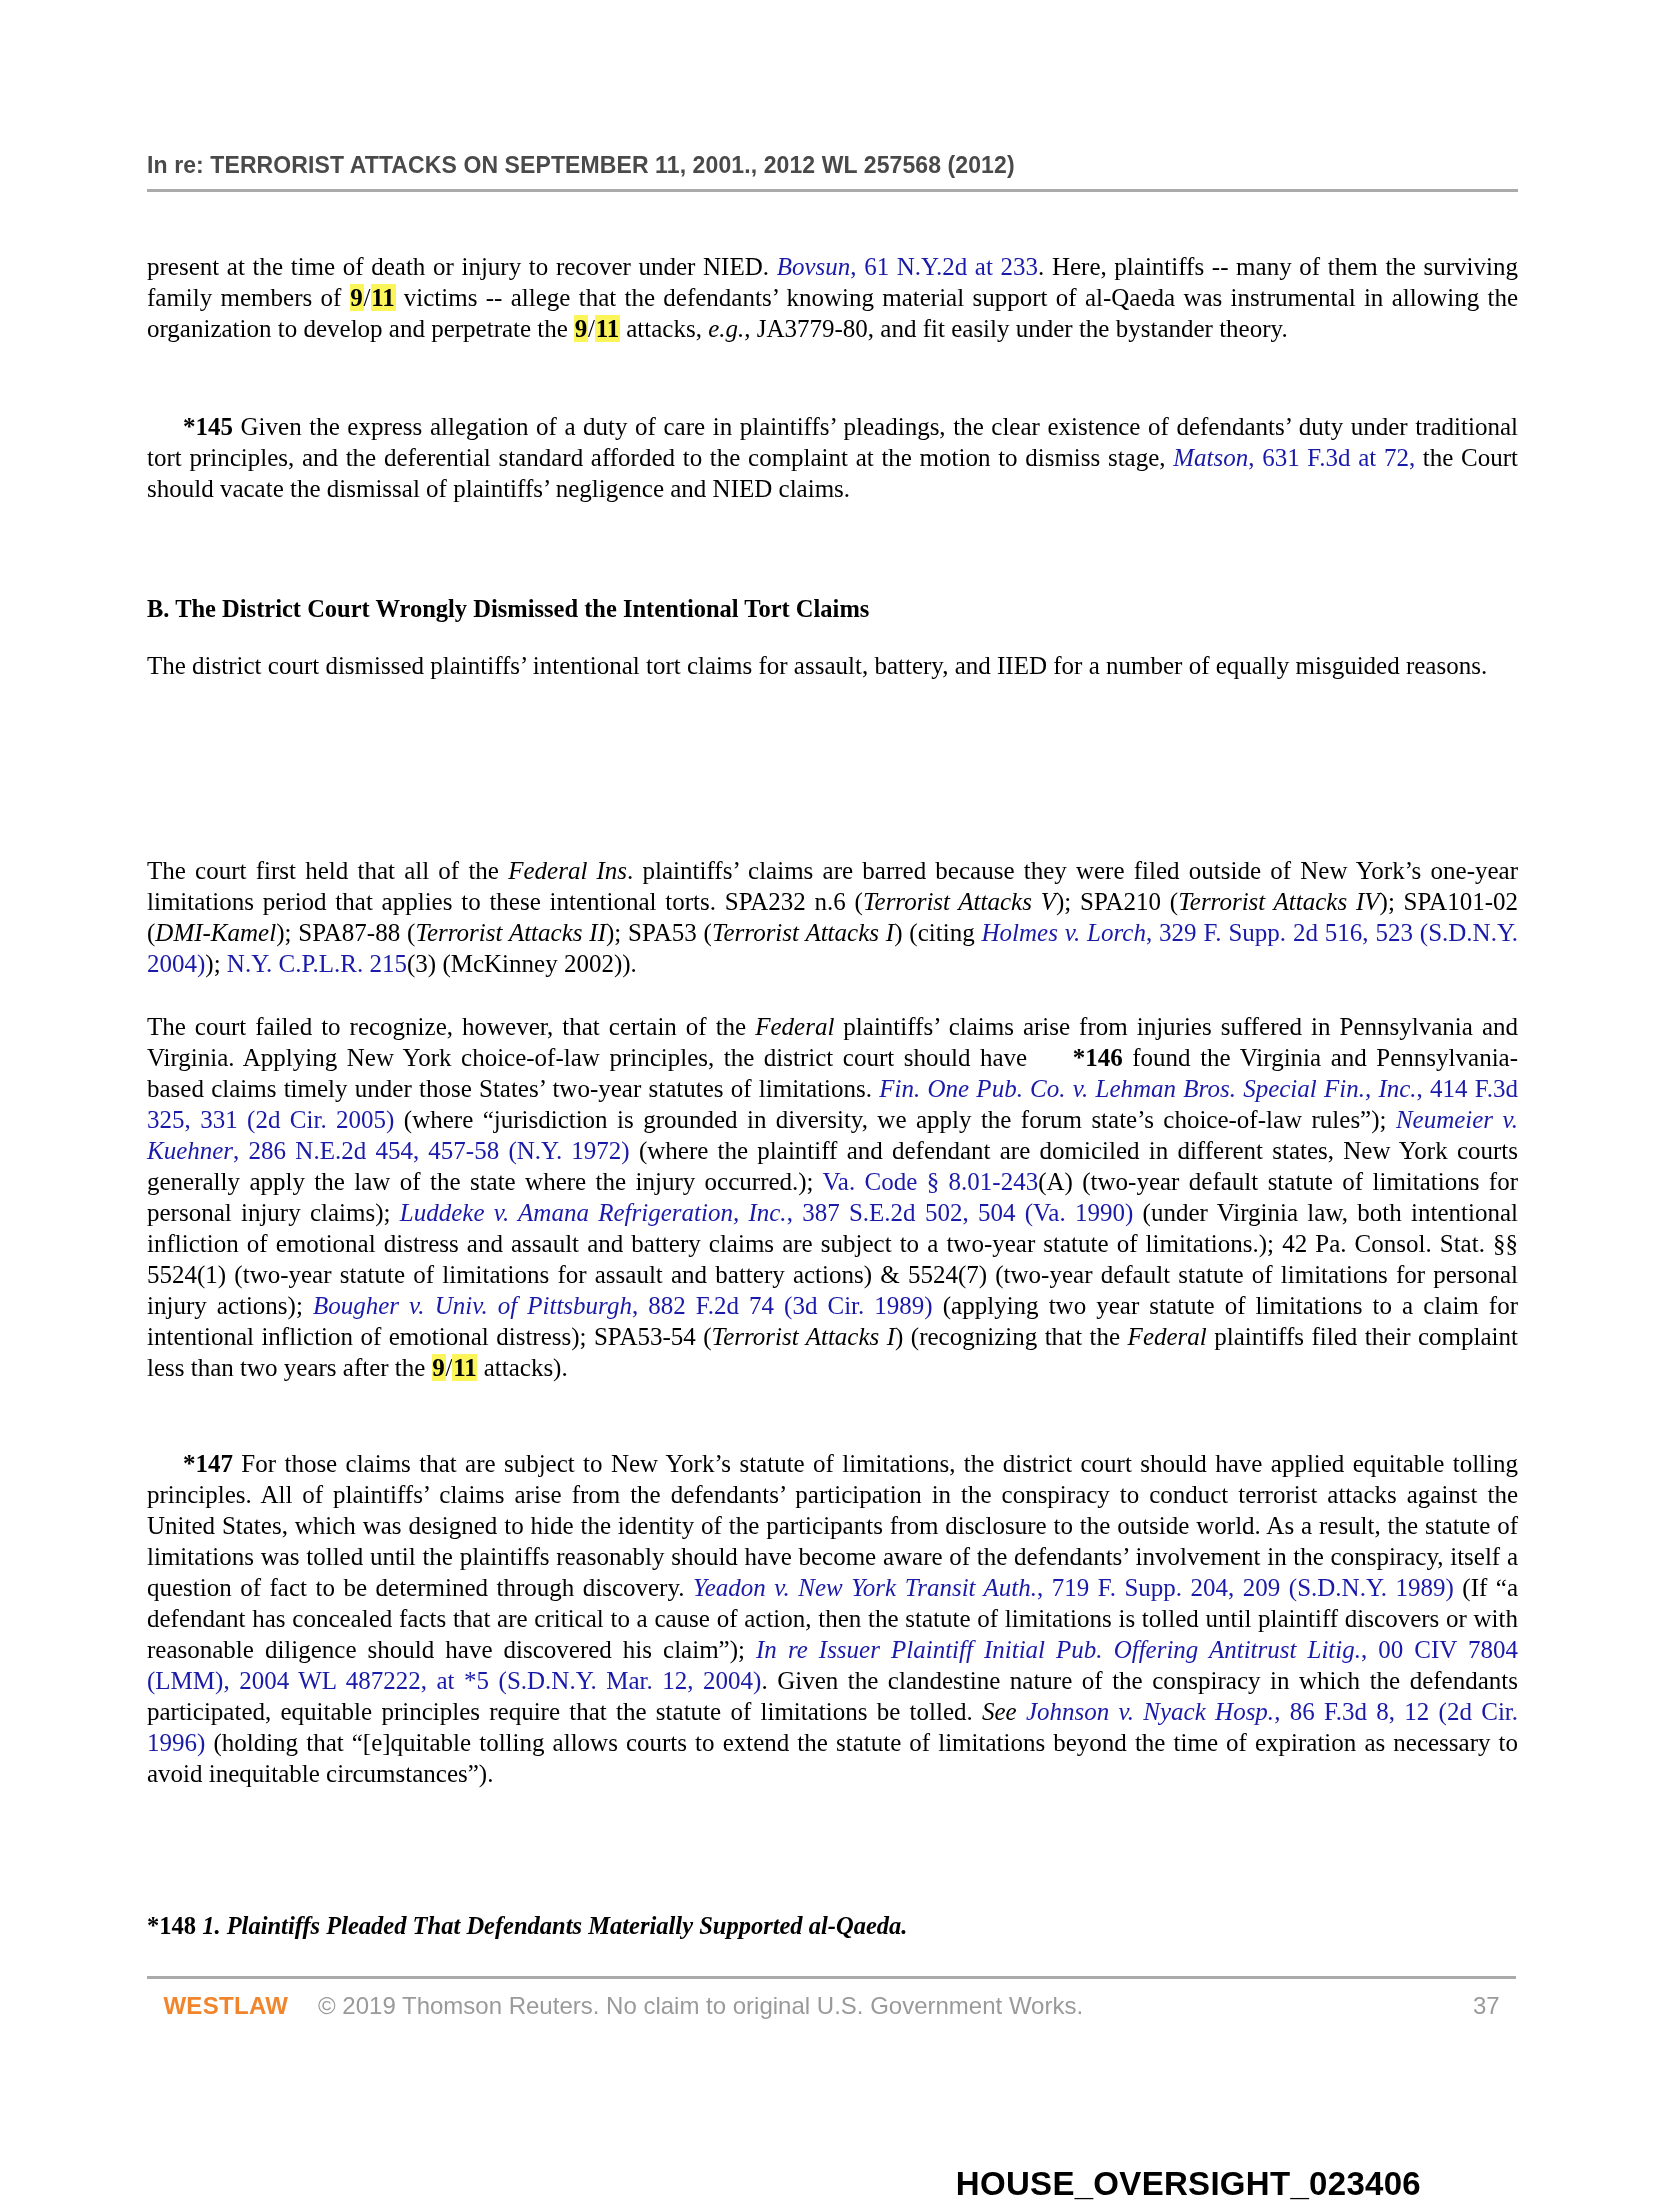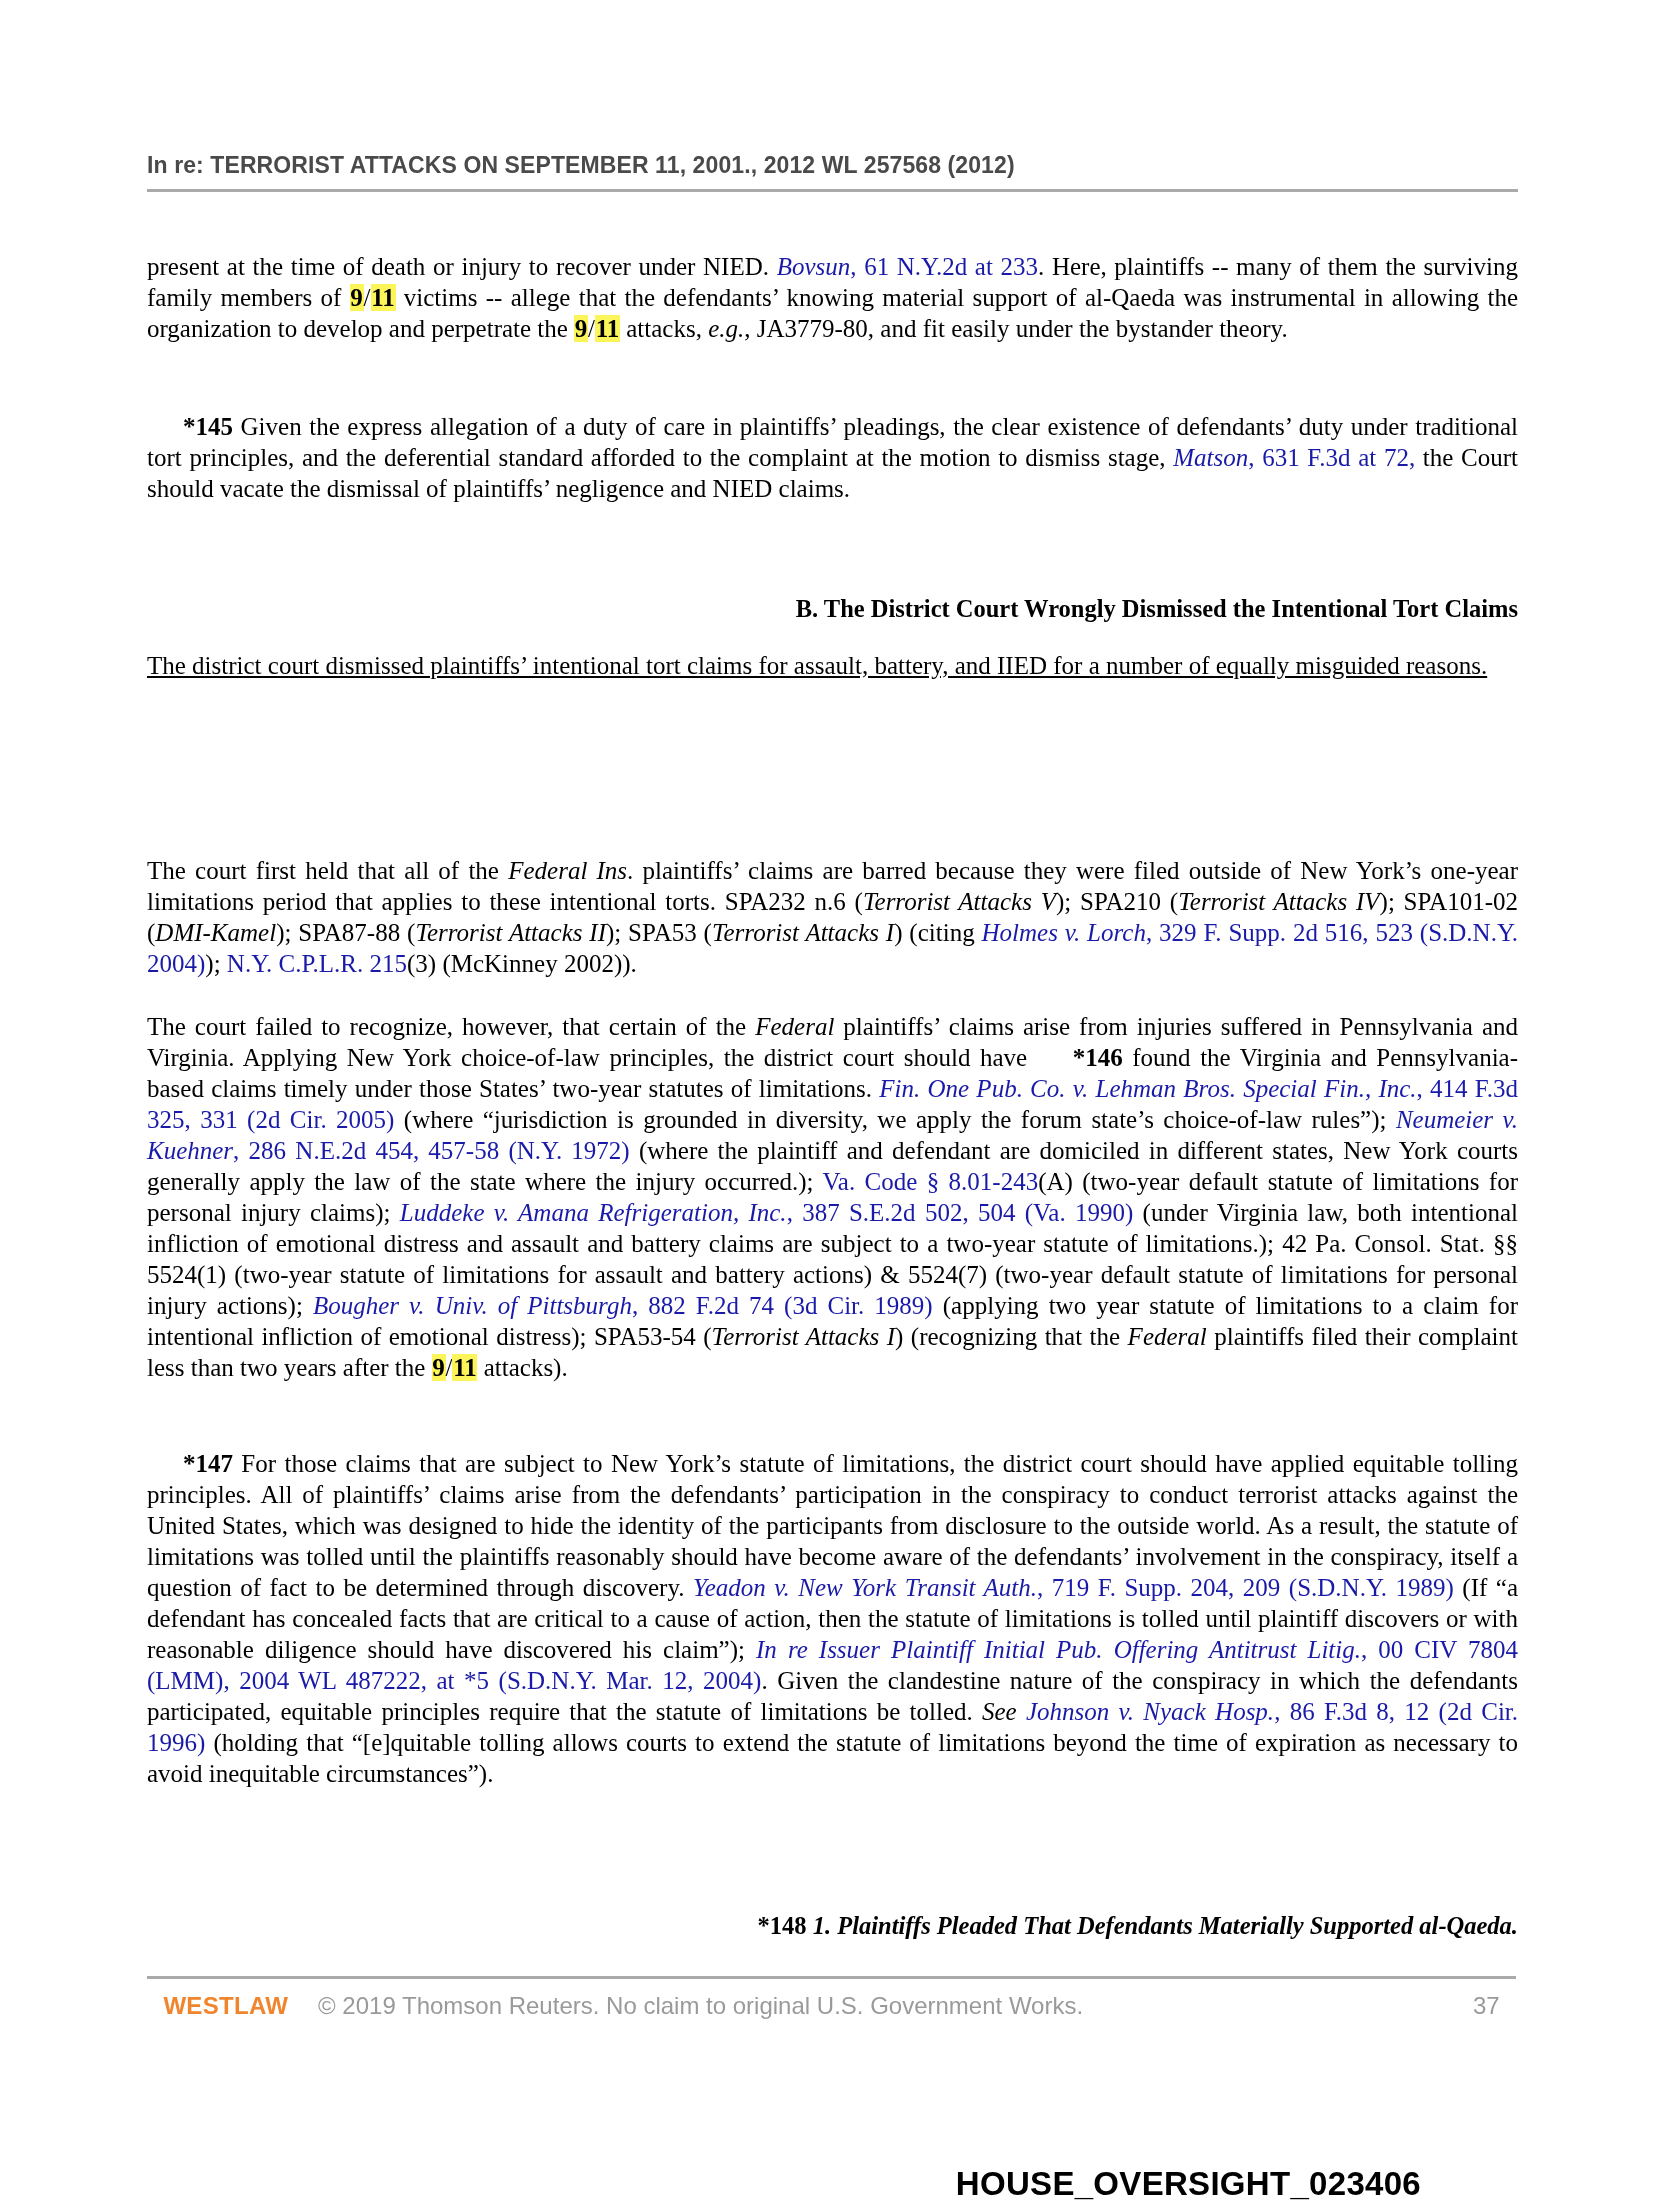--- a/index.html
+++ b/index.html
@@ -18,21 +18,21 @@
     font-family: "Liberation Serif", serif; font-size: 25px; line-height: 31px;
     color: #000000; text-align: justify;
   }
   .body-text p { margin: 0; }
   .cite { color: #1a1aa8; }
   .hl { background: #fbf55a; font-weight: bold; padding: 0 0.7px; }
   .pin { font-weight: bold; margin-left: 36px; }
   i { font-style: italic; }
 
   .heading {
-    position: absolute; left: 147px; width: 1371px; text-align: right;
+    position: absolute; left: 147px; width: 1371px; text-align: left;
     font-family: "Liberation Serif", serif; font-size: 24.5px; line-height: 31px; color: #000;
   }
   .heading.bold { font-weight: bold; }
   .heading.bi { font-weight: bold; font-style: italic; }
 
   .footer-rule { position: absolute; left: 147px; top: 1976px; width: 1369px; height: 2.6px; background: #aaaaaa; }
   .footer {
     position: absolute; left: 147px; top: 1989px; width: 1369px; height: 33px;
     font-family: "Liberation Sans", sans-serif; font-size: 24px; line-height: 33px; color: #9a9a9a; text-align: right;
   }
@@ -61,21 +61,21 @@
   </div>
 
   <div class="body-text" style="top:411px;">
     <p>
       <span class="pin">*145</span><span> Given the express allegation of a duty of care in plaintiffs’ pleadings, the clear existence of defendants’ duty under traditional tort principles, and the deferential standard afforded to the complaint at the motion to dismiss stage, </span><a class="cite"><i>Matson</i><span>, 631 F.3d at 72,</span></a><span> the Court should vacate the dismissal of plaintiffs’ negligence and NIED claims.</span>
     </p>
   </div>
 
   <div class="heading bold" style="top:593px;">B. The District Court Wrongly Dismissed the Intentional Tort Claims</div>
 
-  <div class="body-text" style="top:650px;text-decoration:underline;">
+  <div class="body-text" style="top:650px;">
     <p>The district court dismissed plaintiffs’ intentional tort claims for assault, battery, and IIED for a number of equally misguided reasons.</p>
   </div>
 
 
   <div class="body-text" style="top:855px;">
     <p>
       <span>The court first held that all of the </span><i>Federal Ins</i><span>. plaintiffs’ claims are barred because they were filed outside of New York’s one-year limitations period that applies to these intentional torts. SPA232 n.6 (</span><i>Terrorist Attacks V</i><span>); SPA210 (</span><i>Terrorist Attacks IV</i><span>); SPA101-02 (</span><i>DMI-Kamel</i><span>); SPA87-88 (</span><i>Terrorist Attacks II</i><span>); SPA53 (</span><i>Terrorist Attacks I</i><span>) (citing </span><a class="cite"><i>Holmes v. Lorch</i><span>, 329 F. Supp. 2d 516, 523 (S.D.N.Y. 2004)</span></a><span>); </span><a class="cite">N.Y. C.P.L.R. 215</a><span>(3) (McKinney 2002)).</span>
     </p>
   </div>
 

